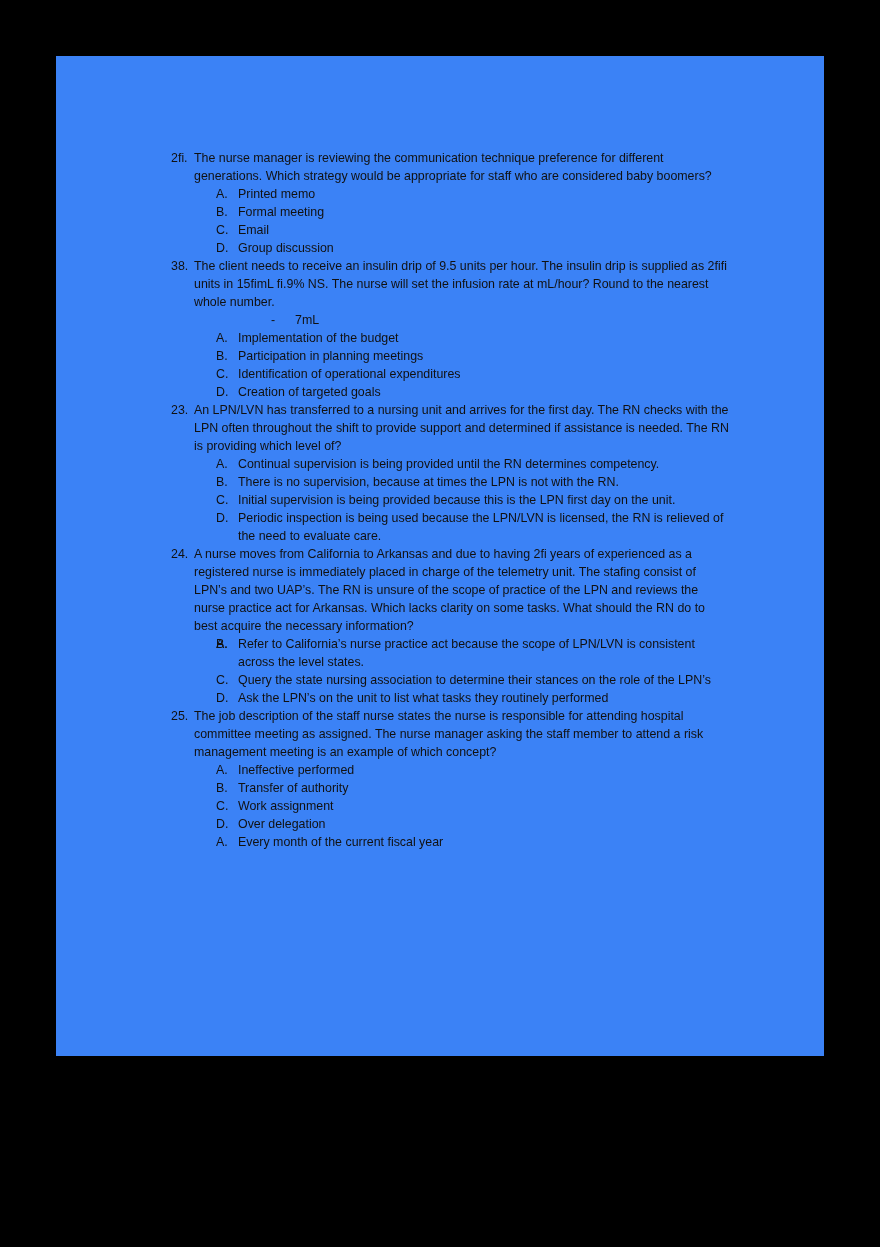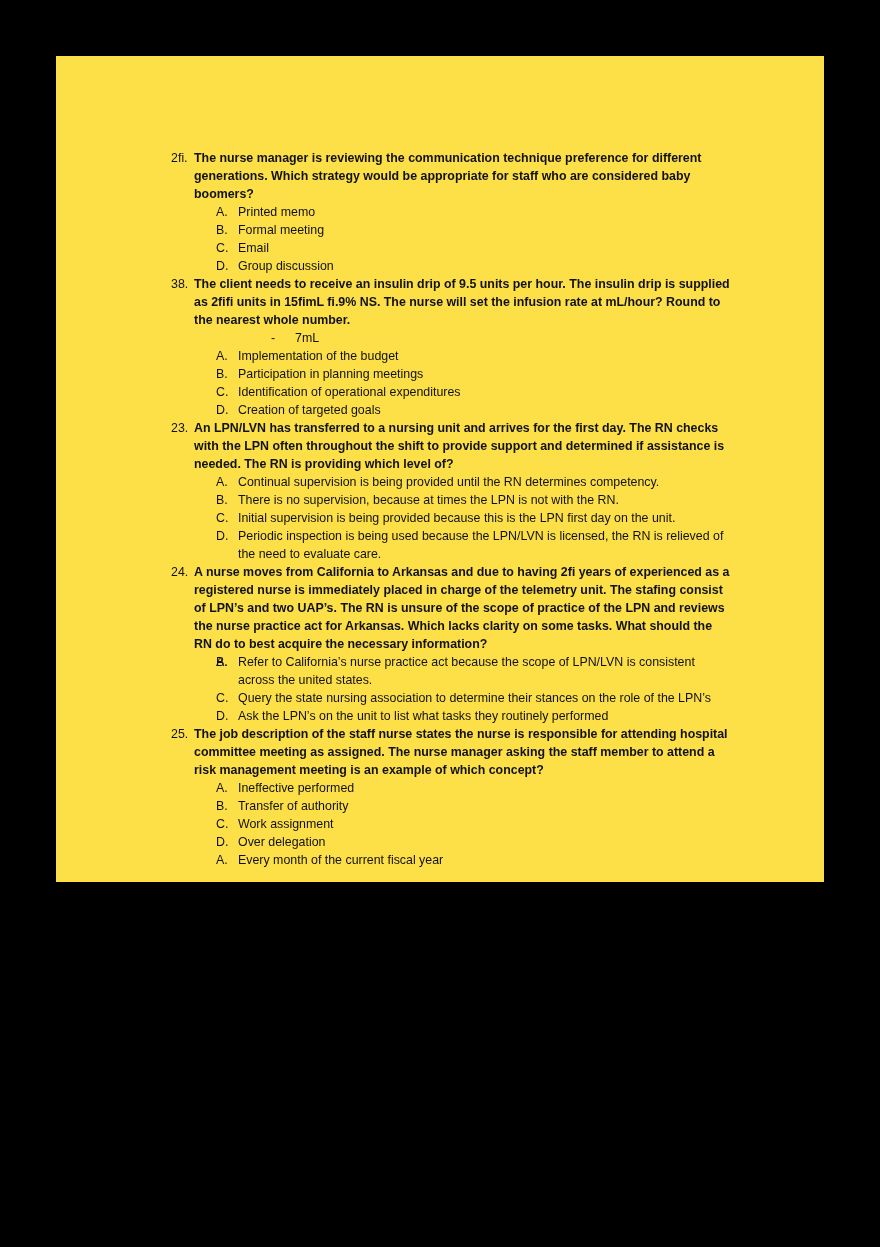--- a/index.html
+++ b/index.html
@@ -2,30 +2,30 @@
 <html><head>
 <meta charset="utf-8">
 <style>
   html, body { margin: 0; padding: 0; }
   body {
     width: 880px; height: 1247px; background: #000000; position: relative;
     font-family: "Liberation Sans", "DejaVu Sans", sans-serif;
     overflow: hidden;
   }
   .page {
-    position: absolute; left: 56px; top: 56px; width: 768px; height: 826px;
-    background: #fde047;
+    position: absolute; left: 56px; top: 56px; width: 768px; height: 1000px;
+    background: #3b82f6;
   }
   .content {
     position: absolute; left: 115px; top: 93px; width: 560px;
     color: #111111; font-size: 12.4px; line-height: 18px;
   }
   .q { position: relative; padding-left: 23px; }
   .q-num { position: absolute; left: 0; top: 0; }
-  .q-text { display: block; font-weight: bold; }
+  .q-text { display: block; }
   .opt { position: relative; padding-left: 67px; }
   .opt-letter { position: absolute; left: 45px; top: 0; }
   .answer { position: relative; padding-left: 124px; }
   .answer-dash { position: absolute; left: 100px; top: 0; }
 </style>
 </head>
 <body>
 
 <div class="page">
   <div class="content">
@@ -57,21 +57,21 @@
     <div class="opt"><span class="opt-letter">A.</span><span>Continual supervision is being provided until the RN determines competency.</span></div>
     <div class="opt"><span class="opt-letter">B.</span><span>There is no supervision, because at times the LPN is not with the RN.</span></div>
     <div class="opt"><span class="opt-letter">C.</span><span>Initial supervision is being provided because this is the LPN first day on the unit.</span></div>
     <div class="opt"><span class="opt-letter">D.</span><span>Periodic inspection is being used because the LPN/LVN is licensed, the RN is relieved of the need to evaluate care.</span></div>
 
     <div class="q">
       <span class="q-num">24.</span>
       <span class="q-text">A nurse moves from California to Arkansas and due to having 2ﬁ years of experienced as a registered nurse is immediately placed in charge of the telemetry unit. The staﬁng consist of LPN’s and two UAP’s. The RN is unsure of the scope of practice of the LPN and reviews the nurse practice act for Arkansas. Which lacks clarity on some tasks. What should the RN do to best acquire the necessary information?</span>
     </div>
     <div class="opt"><span class="opt-letter">A.</span></div>
-    <div class="opt"><span class="opt-letter">B.</span><span>Refer to California’s nurse practice act because the scope of LPN/LVN is consistent across the united states.</span></div>
+    <div class="opt"><span class="opt-letter">B.</span><span>Refer to California’s nurse practice act because the scope of LPN/LVN is consistent across the level states.</span></div>
     <div class="opt"><span class="opt-letter">C.</span><span>Query the state nursing association to determine their stances on the role of the LPN’s</span></div>
     <div class="opt"><span class="opt-letter">D.</span><span>Ask the LPN’s on the unit to list what tasks they routinely performed</span></div>
 
     <div class="q">
       <span class="q-num">25.</span>
       <span class="q-text">The job description of the staff nurse states the nurse is responsible for attending hospital committee meeting as assigned. The nurse manager asking the staff member to attend a risk management meeting is an example of which concept?</span>
     </div>
     <div class="opt"><span class="opt-letter">A.</span><span>Ineffective performed</span></div>
     <div class="opt"><span class="opt-letter">B.</span><span>Transfer of authority</span></div>
     <div class="opt"><span class="opt-letter">C.</span><span>Work assignment</span></div>

